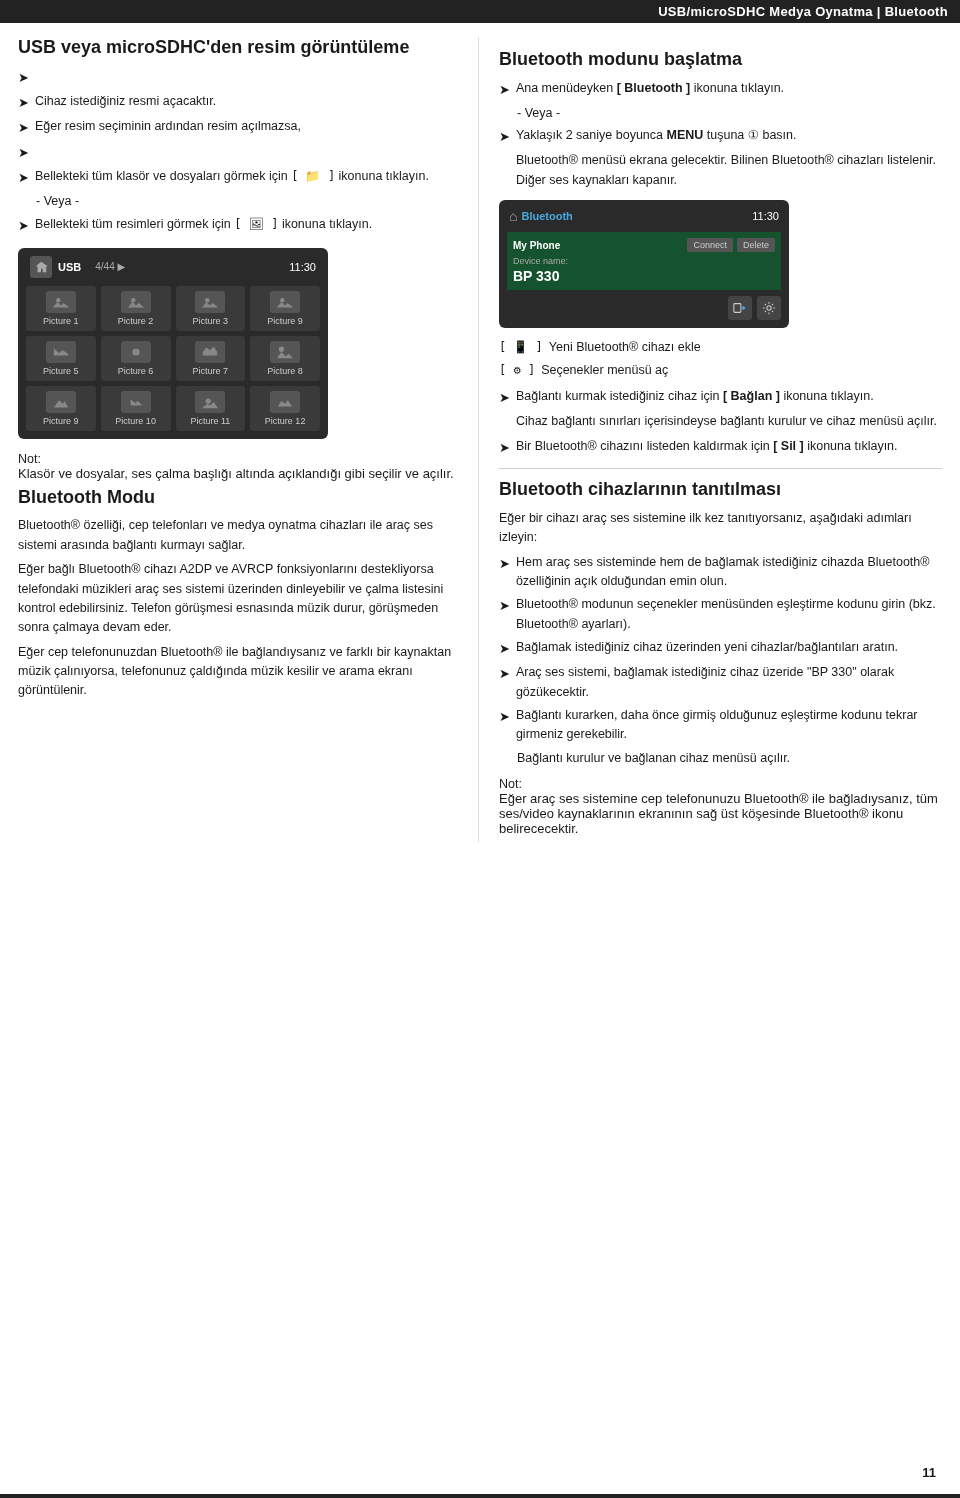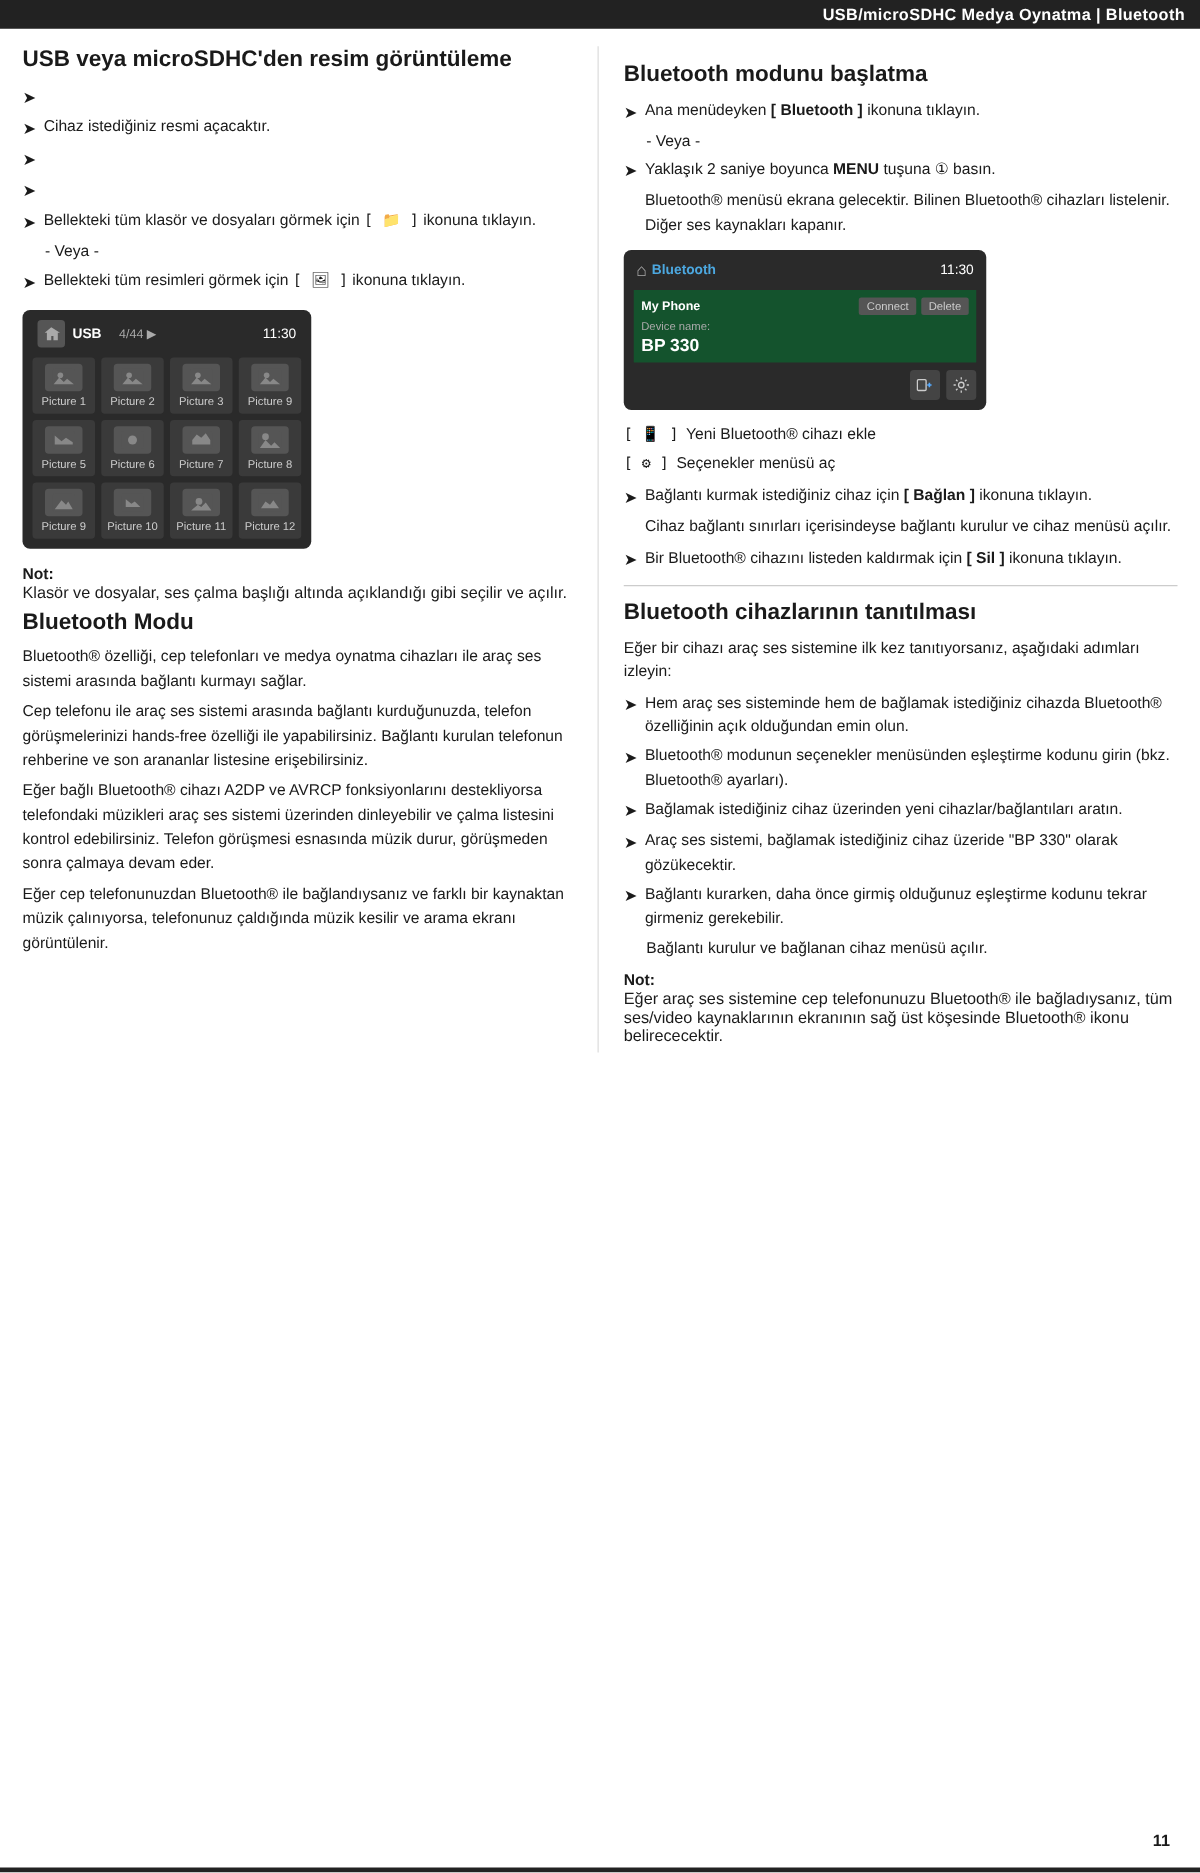--- a/index.html
+++ b/index.html
@@ -79,21 +79,21 @@
       line-height: 1.55;
       margin-bottom: 3px;
     }
 
     
     .usb-screen {
       background: #2a2a2a;
       border-radius: 6px;
       padding: 8px;
       margin: 12px 0;
-      width: 231px;
+      width: 310px;
     }
 
     .usb-screen-top {
       display: flex;
       align-items: center;
       justify-content: space-between;
       margin-bottom: 8px;
       padding: 0 4px;
     }
 
@@ -153,21 +153,21 @@
       display: flex;
       align-items: center;
       justify-content: center;
     }
 
     .note-box {
       margin: 6px 0;
     }
 
     .note-label {
-      font-weight: bold;
+      font-weight: normal;
       font-size: 12.5px;
     }
 
     
     .bt-screen {
       background: #2a2a2a;
       border-radius: 6px;
       padding: 8px;
       margin: 10px 0;
       width: 290px;
@@ -324,20 +324,21 @@
 
       <div class="bullet-line">
         <span class="bullet-arrow">➤</span>
       </div>
       <div class="bullet-line">
         <span class="bullet-arrow">➤</span>
         <span class="bullet-text">Cihaz istediğiniz resmi açacaktır.</span>
       </div>
       <div class="bullet-line">
         <span class="bullet-arrow">➤</span>
+        <span class="bullet-text">Eğer resim seçiminin ardından resim açılmazsa,</span>
       </div>
       <div class="bullet-line">
         <span class="bullet-arrow">➤</span>
       </div>
       <div class="bullet-line">
         <span class="bullet-arrow">➤</span>
         <span class="bullet-text">Bellekteki tüm klasör ve dosyaları görmek için <span class="icon-bracket">[ 📁 ]</span> ikonuna tıklayın.</span>
       </div>
       <div class="indent-line">- Veya -</div>
       <div class="bullet-line">
@@ -480,21 +481,20 @@
 
     <div class="note-box">
       <span class="note-label">Not:</span>
       <br>
       <span>Klasör ve dosyalar, ses çalma başlığı altında açıklandığı gibi seçilir ve açılır.</span>
     </div>
 
     <div>
       <div class="section-heading">Bluetooth Modu</div>
       <p>Bluetooth® özelliği, cep telefonları ve medya oynatma cihazları ile araç ses sistemi arasında bağlantı kurmayı sağlar.</p>
-      <p>Cep telefonu ile araç ses sistemi arasında bağlantı kurduğunuzda, telefon görüşmelerinizi hands-free özelliği ile yapabilirsiniz. Bağlantı kurulan telefonun rehberine ve son arananlar listesine erişebilirsiniz.</p>
       <p>Eğer bağlı Bluetooth® cihazı A2DP ve AVRCP fonksiyonlarını destekliyorsa telefondaki müzikleri araç ses sistemi üzerinden dinleyebilir ve çalma listesini kontrol edebilirsiniz. Telefon görüşmesi esnasında müzik durur, görüşmeden sonra çalmaya devam eder.</p>
       <p>Eğer cep telefonunuzdan Bluetooth® ile bağlandıysanız ve farklı bir kaynaktan müzik çalınıyorsa, telefonunuz çaldığında müzik kesilir ve arama ekranı görüntülenir.</p>
     </div>
   </div>
 
   <div class="col-divider"></div>
 
   <div class="right-col">
 
     <div>

